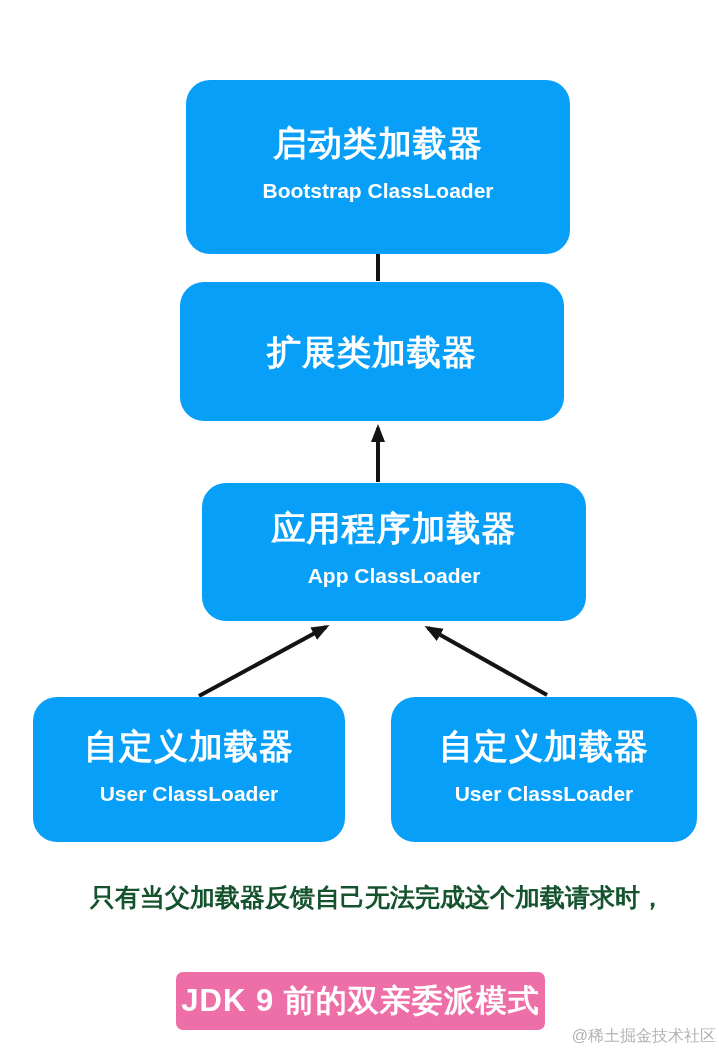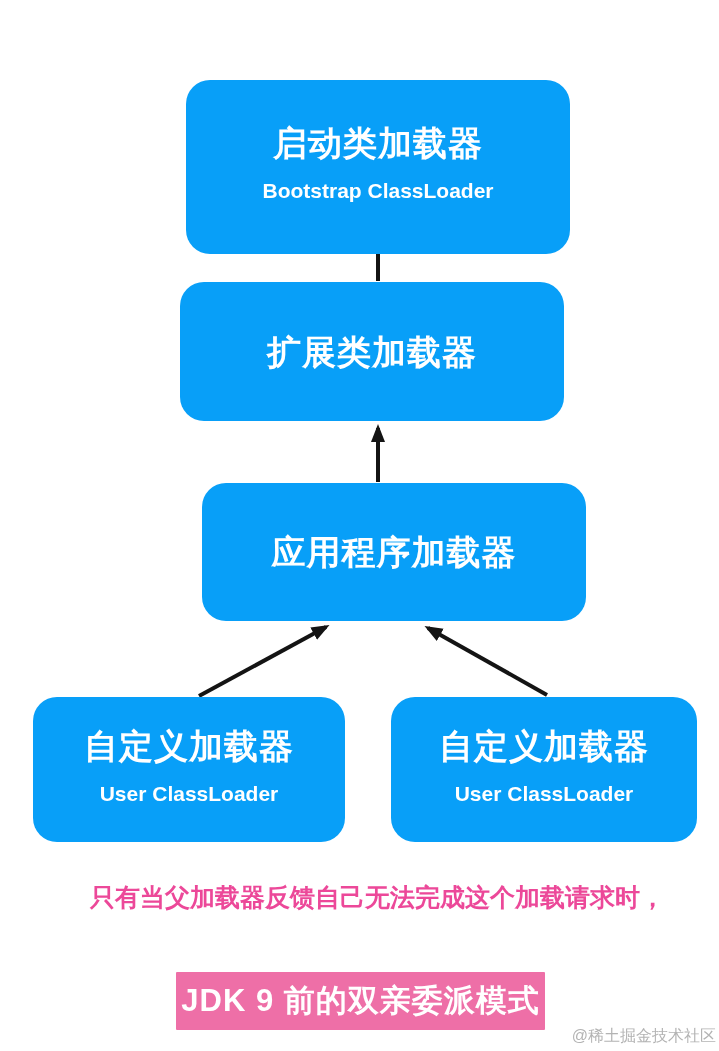--- a/index.html
+++ b/index.html
@@ -48,36 +48,36 @@
   #node-user-left { left: 33px;  top: 697px; width: 312px; height: 145px; }
   #node-user-right{ left: 391px; top: 697px; width: 306px; height: 145px; }
 
   .note {
     position: absolute;
     left: 90px;
     top: 876px;
     font-size: 25px;
     line-height: 42px;
     font-weight: bold;
-    color: #ec4899;
+    color: #14532d;
   }
   .caption {
     position: absolute;
     left: 176px;
     top: 972px;
     width: 369px;
     height: 58px;
     background: #EE6FA7;
     color: #ffffff;
     font-size: 31px;
     font-weight: bold;
     display: flex;
     align-items: center;
     justify-content: center;
-    border-radius: 1px;
+    border-radius: 7px;
     letter-spacing: 1px;
   }
   .watermark {
     position: absolute;
     right: 3px;
     top: 1026px;
     font-size: 16px;
     color: #b3b3b3;
   }
 </style>
@@ -102,20 +102,21 @@
     <div class="zh">启动类加载器</div>
     <div class="en">Bootstrap ClassLoader</div>
   </div>
 
   <div class="node" id="node-ext">
     <div class="zh">扩展类加载器</div>
   </div>
 
   <div class="node" id="node-app">
     <div class="zh">应用程序加载器</div>
+    <div class="en">App ClassLoader</div>
   </div>
 
   <div class="node" id="node-user-left">
     <div class="zh">自定义加载器</div>
     <div class="en">User ClassLoader</div>
   </div>
 
   <div class="node" id="node-user-right">
     <div class="zh">自定义加载器</div>
     <div class="en">User ClassLoader</div>

